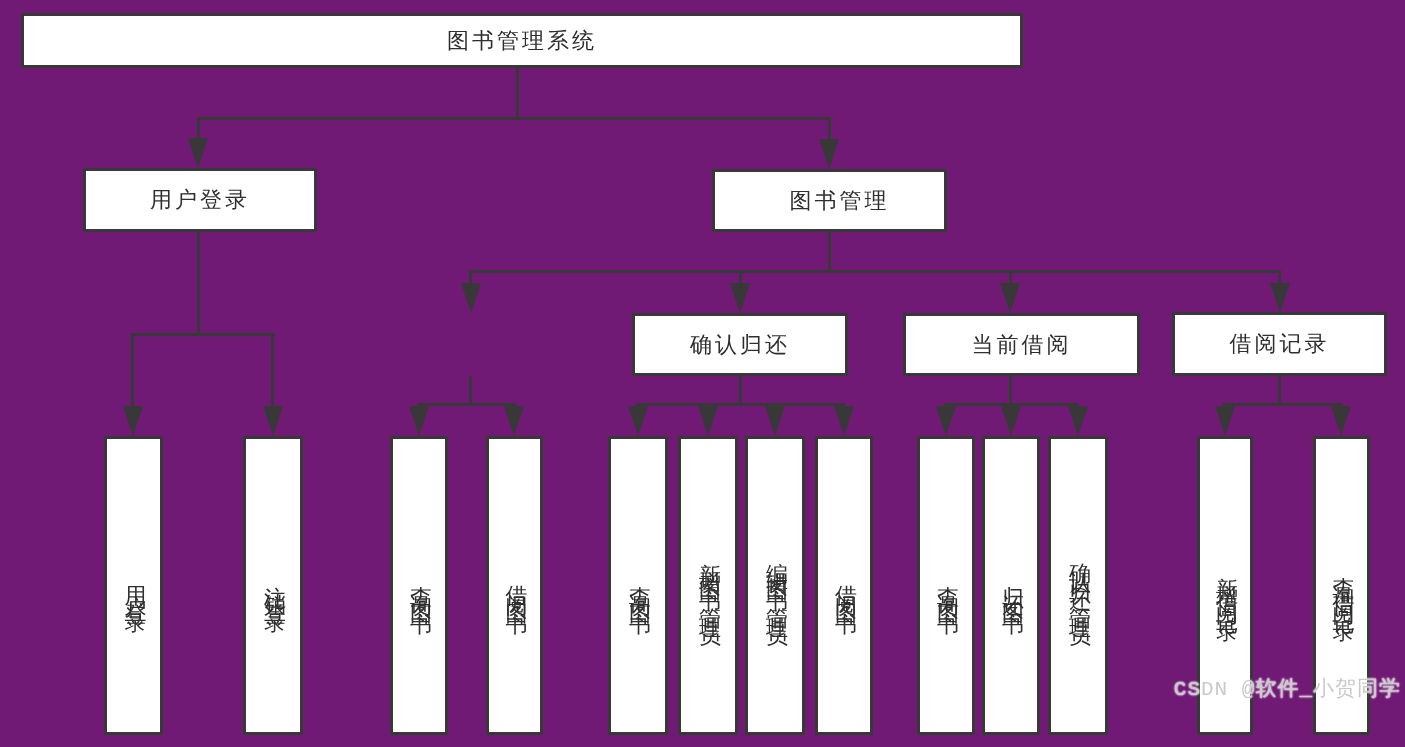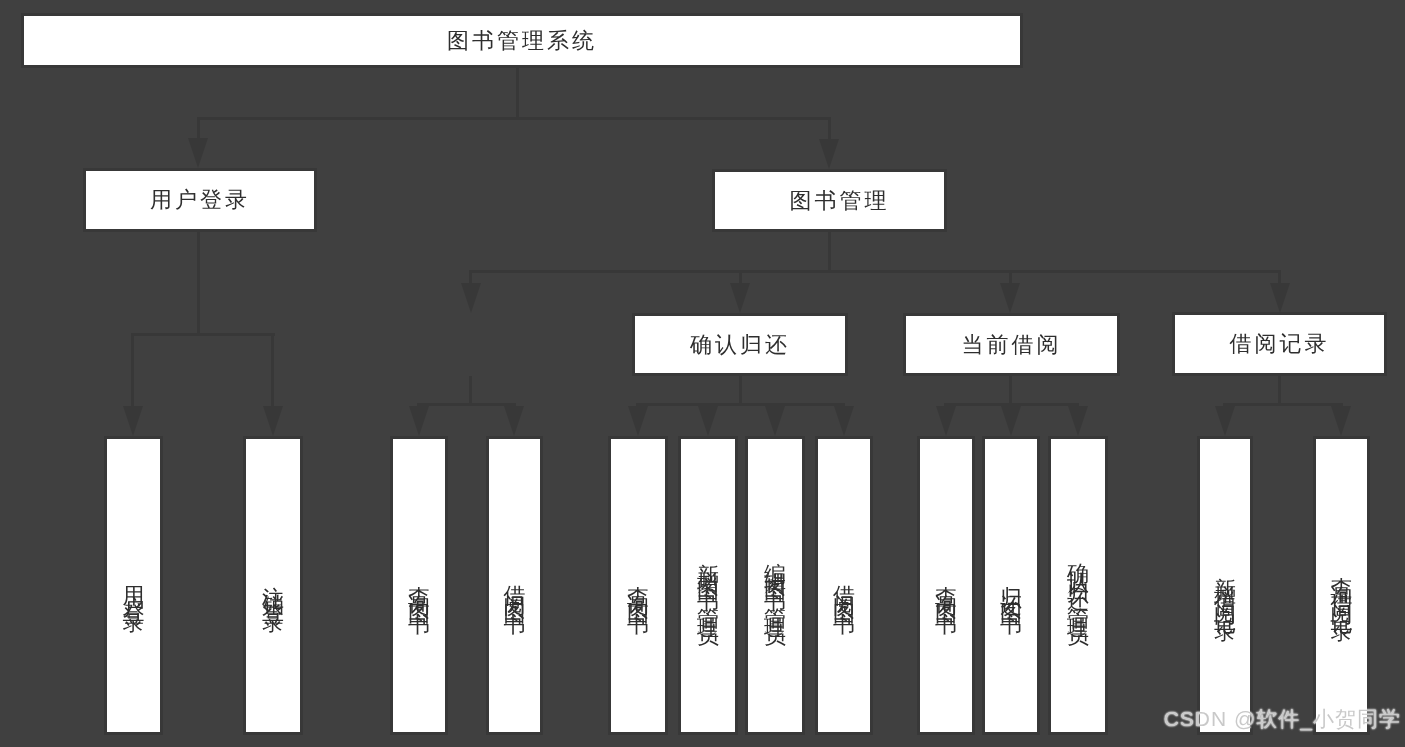--- a/index.html
+++ b/index.html
@@ -1,18 +1,18 @@
 <!DOCTYPE html>
 <html><head>
 <meta charset="utf-8">
 <style>
   html,body{margin:0;padding:0;background:#ffffff;}
   .canvas{
-    position:relative;width:1405px;height:747px;background:#404040;overflow:hidden;
-    font-family:Liberation Sans, sans-serif;
+    position:relative;width:1405px;height:747px;background:#701a75;overflow:hidden;
+    font-family:Liberation Mono, monospace;
   }
   .node{
     position:absolute;box-sizing:border-box;border:3px solid #383838;background:#ffffff;
     display:flex;align-items:center;justify-content:center;
     font-size:22px;letter-spacing:3px;color:#2e2e2e;white-space:nowrap;
   }
   .leaf{
     position:absolute;box-sizing:border-box;border:3px solid #383838;background:#ffffff;
     top:436px;height:299px;
     display:flex;align-items:center;justify-content:center;
@@ -22,21 +22,21 @@
     font-size:22px;letter-spacing:9px;color:#2e2e2e;white-space:nowrap;line-height:1;
   }
   .vl{position:absolute;width:3px;background:#383838;}
   .hl{position:absolute;height:3px;background:#383838;}
   .arrow{
     position:absolute;width:0;height:0;
     border-left:10px solid transparent;border-right:10px solid transparent;
     border-top:30px solid #383838;
   }
   .watermark{
-    position:absolute;top:705px;right:4px;
+    position:absolute;top:674px;right:4px;
     font-size:21px;letter-spacing:1px;color:#c9c9c9;
     text-shadow:0 0 2px #ffffff,0 0 2px #ffffff;
   }
 </style>
 </head>
 <body>
 
 <div class="canvas">
 
   <div class="node" style="left:21px;top:13px;width:1002px;height:55px;">
@@ -49,21 +49,21 @@
 
   <div class="node" style="left:712px;top:169px;width:235px;height:63px;padding-left:20px;">
     <span>图书管理</span>
   </div>
 
 
   <div class="node" style="left:632px;top:313px;width:216px;height:63px;">
     <span>确认归还</span>
   </div>
 
-  <div class="node" style="left:903px;top:313px;width:217px;height:63px;">
+  <div class="node" style="left:903px;top:313px;width:237px;height:63px;">
     <span>当前借阅</span>
   </div>
 
   <div class="node" style="left:1172px;top:312px;width:215px;height:64px;">
     <span>借阅记录</span>
   </div>
 
   <div class="leaf" style="left:104px;width:59px;">
     <span class="vtext">用户登录</span>
   </div>

